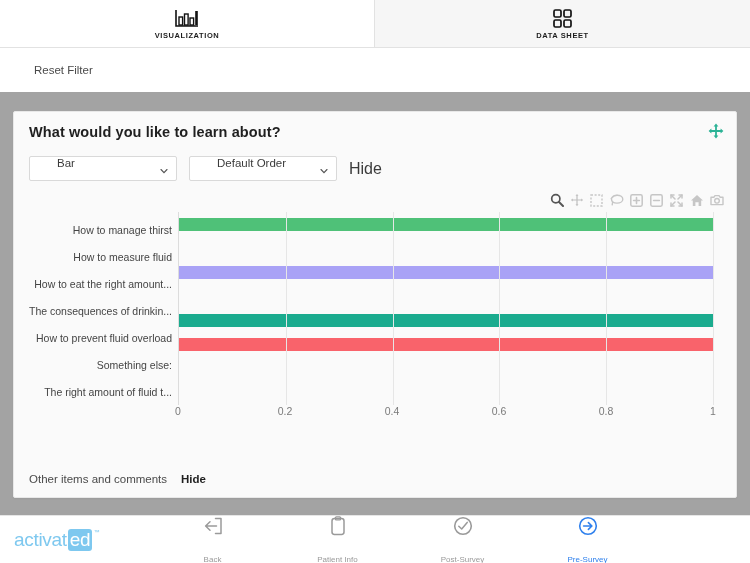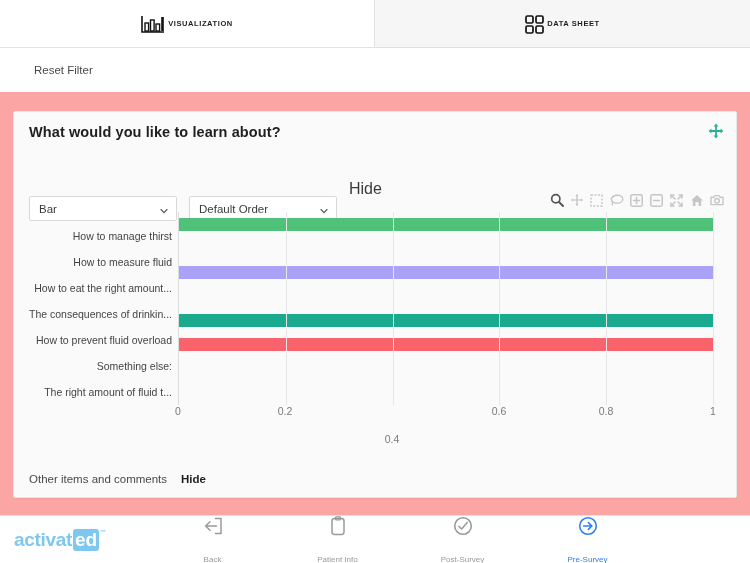--- a/index.html
+++ b/index.html
@@ -8,40 +8,40 @@
     font-family: "Liberation Sans", sans-serif;
     background: #ffffff;
     overflow: hidden;
   }
   .app { position: relative; width: 750px; height: 563px; background:#ffffff; }
 
   
   .tabs { display: flex; height: 48px; border-bottom: 1px solid #e2e2e2; }
   .tab {
     flex: 1 1 50%;
-    display: flex; flex-direction: row;
+    display: flex; flex-direction: column;
     align-items: center; justify-content: center;
     gap: 3px;
     cursor: pointer;
     border-right: 1px solid #e2e2e2;
   }
   .tab:last-child { border-right: none; }
   .tab.active { background: #ffffff; }
   .tab.inactive { background: #f6f6f6; }
   .tab-label {
     font-size: 7.5px; letter-spacing: .6px; color: #1c1c1c; font-weight: 700;
   }
   .tab-icon { height: 20px; display:flex; align-items:flex-end; }
 
   
   .filterbar { height: 44px; display: flex; align-items: center; padding: 0 34px; background:#ffffff; }
   .reset-filter { font-size: 11.5px; color: #4a4a4a; cursor: pointer; }
 
   
-  .page { position:absolute; top:92px; left:0; right:0; bottom:48px; background:#fca5a5;text-decoration:underline; }
+  .page { position:absolute; top:92px; left:0; right:0; bottom:48px; background:#a3a3a3;text-decoration:underline; }
 
   
   .card {
     position: absolute; left: 13px; right: 13px; top: 19px;
     background: #fafafa;
     border: 1px solid #e8e8e8;
     border-radius: 2px;
     height: 387px;
     box-shadow: 0 1px 2px rgba(0,0,0,.05);
   }
@@ -56,46 +56,45 @@
   .controls {
     position: absolute; left: 15px; top: 44px; right: 15px;
     display: flex; align-items: center; gap: 12px;
   }
   .select {
     position: relative;
     height: 25px;
     background: #ffffff;
     border: 1px solid #d9d9d9;
     border-radius: 2px;
-    display: flex; align-items: center;
-    padding: 0 9px;
+    display: flex; align-items: flex-start;
+    padding: 0 27px;
     font-size: 11.5px; color: #3b3b3b;
     cursor: pointer;
-    margin-top: 40px;
   }
   .select.w1 { width: 148px; }
   .select.w2 { width: 148px; }
   .select .caret {
     position: absolute; right: 8px; top: 50%; transform: translateY(-50%);
     width: 8px; height: 8px;
   }
   .hide-link { font-size: 16px; color: #3b3b3b; cursor: pointer; }
 
   
   .plot { position: absolute; left: 15px; right: 10px; top: 78px; height: 245px; }
   .modebar {
     position: absolute; right: 2px; top: 0;
     display: flex; align-items: center; gap: 5px;
     height: 20px;
   }
   .mb-btn { width: 15px; height: 15px; display:flex; align-items:center; justify-content:center; cursor: pointer; }
 
   .plotarea { position: absolute; left: 0; right: 0; top: 22px; bottom: 0; }
   .ylabels {
-    position: absolute; left: 0; top: 11px; width: 149px; bottom: 30px;
+    position: absolute; left: 0; top: 4px; width: 149px; bottom: 30px;
     display: flex; flex-direction: column;
   }
   .ylabel {
     flex: 1 1 0;
     display: flex; align-items: center; justify-content: flex-end;
     padding-right: 6px;
     font-size: 10.5px; color: #444444;
     white-space: nowrap;
   }
   .grid {
@@ -128,21 +127,21 @@
   
   .bottomnav {
     position: absolute; left: 0; right: 0; bottom: 0; height: 48px;
     background: #ffffff; border-top: 1px solid #e6e6e6;
     display: flex; align-items: center;
   }
   .logo {
     width: 150px; display: flex; align-items: center; padding-left: 14px;
   }
   .logo-text {
-    font-size: 19px; font-weight: 700; color: #7ec8ef; letter-spacing: -.3px;
+    font-size: 19px; font-weight: 400; color: #7ec8ef; letter-spacing: -.3px;
     display: flex; align-items: flex-start;
   }
   .logo-ed {
     background: #7ec8ef; color: #ffffff; border-radius: 3px;
     padding: 0 2px; margin-left: 1px;
   }
   .logo-tm { font-size: 6px; color: #7ec8ef; vertical-align: super; margin-left: 1px; }
   .navitems { flex: 1; display: flex; align-items: center; }
   .navitem {
     width: 125px; display: flex; flex-direction: column; align-items: center;
@@ -307,21 +306,21 @@
               </div>
           <div class="gridline" style="left: 20%;"></div>
               <div class="gridline" style="left: 40%;"></div>
               <div class="gridline" style="left: 60%;"></div>
               <div class="gridline" style="left: 80%;"></div>
               <div class="gridline" style="left: 100%;"></div>
             </div>
           <div class="xaxis">
               <div class="xtick" style="left: 0%;">0</div>
               <div class="xtick" style="left: 20%;">0.2</div>
-              <div class="xtick" style="left: 40%; margin-top: 28px;">0.4</div>
+              <div class="xtick" style="left: 40%;">0.4</div>
               <div class="xtick" style="left: 60%;">0.6</div>
               <div class="xtick" style="left: 80%;">0.8</div>
               <div class="xtick" style="left: 100%;">1</div>
             </div>
         </div>
       </div>
 
       <div class="card-footer">
         <span class="other-items">Other items and comments</span>
         <span class="show-link">Hide</span>

